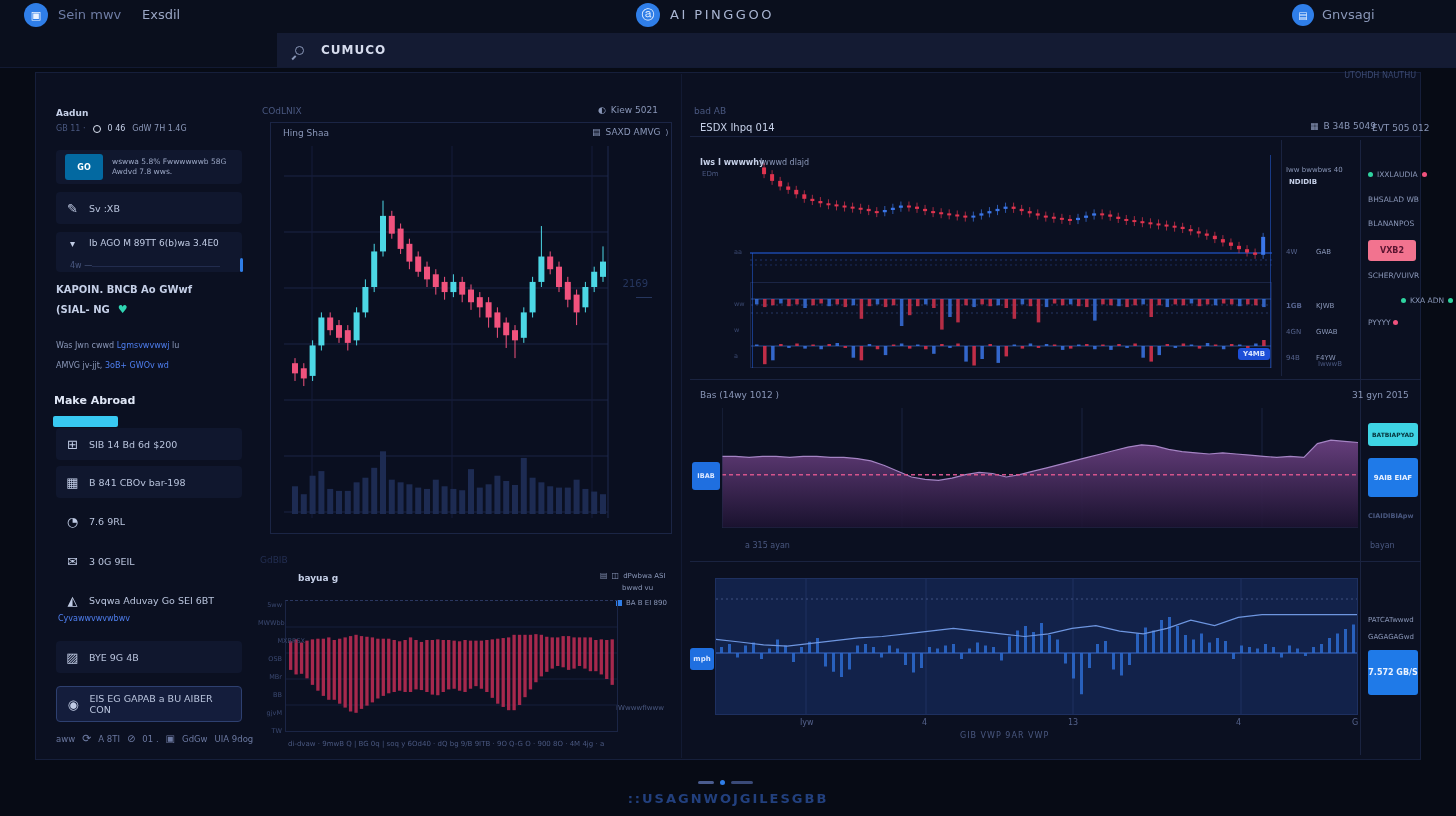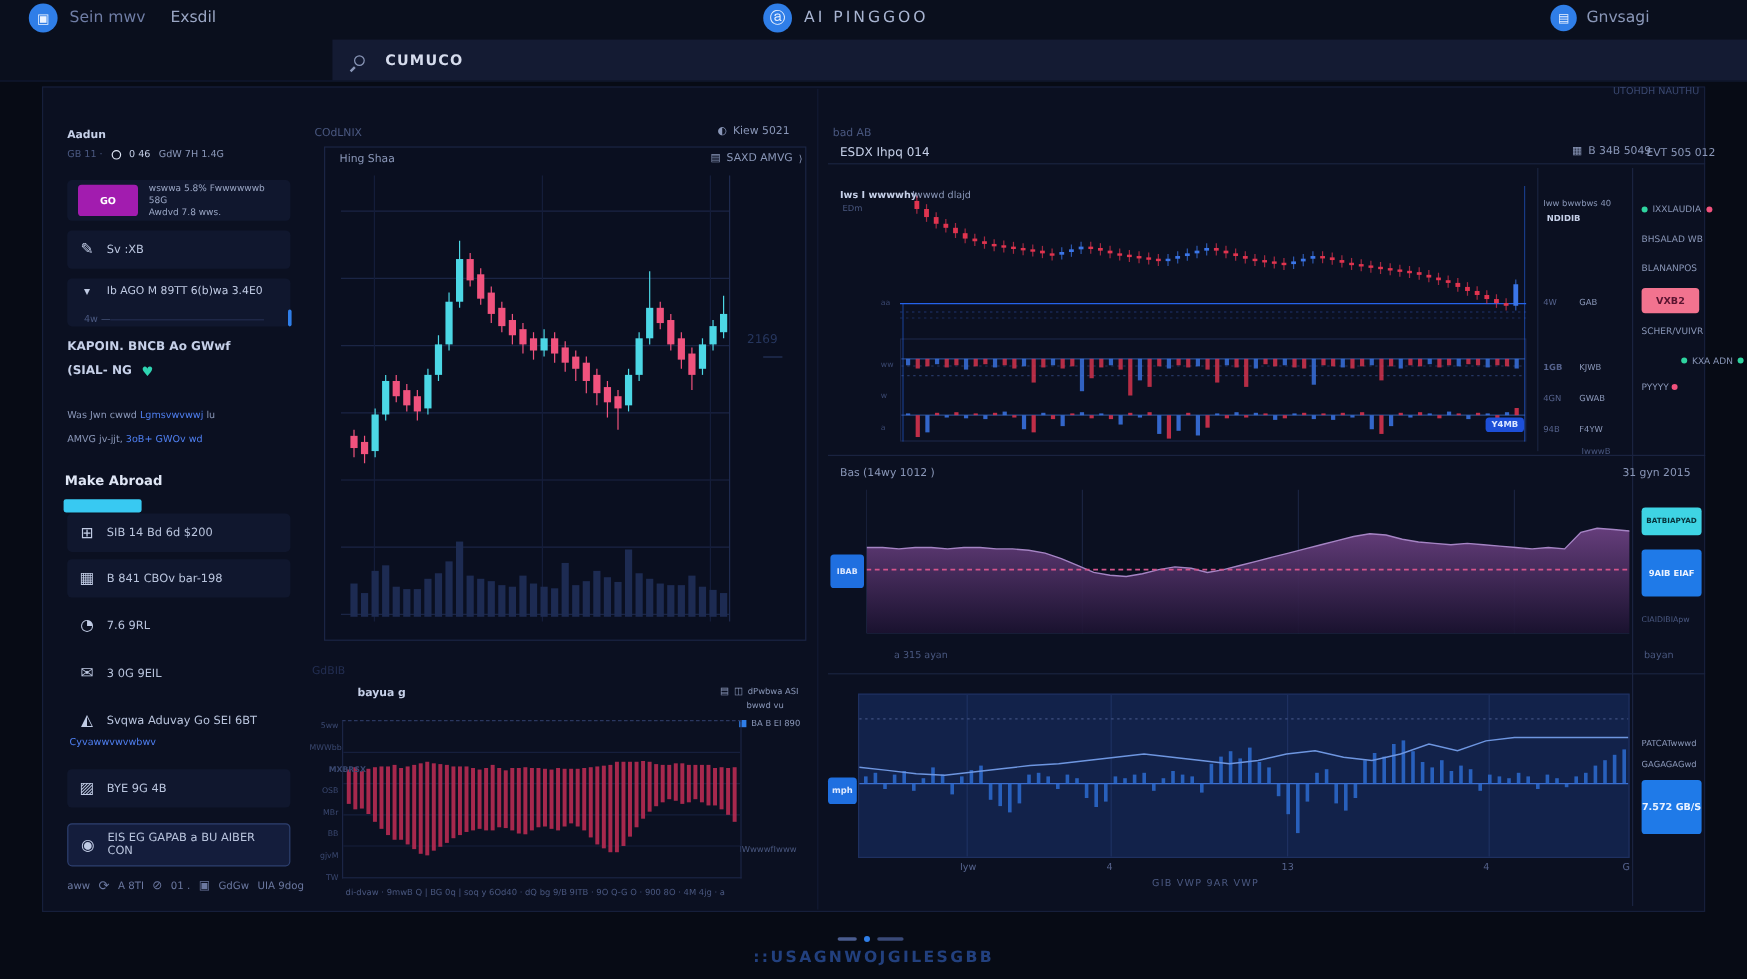--- a/index.html
+++ b/index.html
@@ -62,21 +62,21 @@
 
   <span class="abs t9 bold bright" style="left:56px;top:108px;">Aadun</span>
   <div class="abs row" style="left:56px;top:124px;gap:7px;">
     <span class="t8 dim">GB 11 ·</span>
     <span style="width:8px;height:8px;border:1.5px solid #dfe6f5;border-radius:50%;display:inline-block;"></span>
     <span class="t8 bright">0 46</span>
     <span class="t8 mid">GdW 7H 1.4G</span>
   </div>
 
   <div class="sideitem" style="top:150px;height:34px;">
-    <span class="tag" style="position:static;width:50px;height:26px;background:#a21caf;color:#fff;font-size:8px;flex:none;">GO</span>
+    <span class="tag" style="position:static;width:38px;height:26px;background:#0369a1;color:#fff;font-size:8px;flex:none;">GO</span>
     <span style="font-size:7.5px;line-height:10px;color:#9aa6c4;">
       <span>wswwa 5.8% Fwwwwwwb 58G</span><br>
       <span>Awdvd 7.8 wws.</span>
     </span>
   </div>
 
   <div class="sideitem" style="top:192px;">
     <span class="icn">✎</span>
     <span>Sv :XB</span>
   </div>
@@ -358,21 +358,21 @@
       <rect x="297.3" y="36.4" width="3.3" height="31.200000000000003" fill="#c22d55" opacity="0.85"></rect>
       <rect x="302.75" y="36.4" width="3.3" height="33.800000000000004" fill="#c22d55" opacity="0.85"></rect>
       <rect x="308.2" y="39" width="3.3" height="31.200000000000003" fill="#c22d55" opacity="0.85"></rect>
       <rect x="313.65000000000003" y="38.35" width="3.3" height="35.1" fill="#c22d55" opacity="0.85"></rect>
       <rect x="319.1" y="39" width="3.3" height="39" fill="#c22d55" opacity="0.85"></rect>
       <rect x="324.55" y="38.35" width="3.3" height="45.5" fill="#c22d55" opacity="0.85"></rect>
     </svg>
   <div id="red-ylabels">
       <span class="abs" style="left:258px;top:601px;width:24px;text-align:right;font-size:6.5px;color:#3a4870;">5ww</span>
       <span class="abs" style="left:258px;top:619px;width:24px;text-align:right;font-size:6.5px;color:#3a4870;">MWWbb</span>
-      <span class="abs" style="left:258px;top:637px;width:47px;text-align:right;font-size:6.5px;color:#3a4870;font-weight:bold;">MXBRSX</span>
+      <span class="abs" style="left:258px;top:637px;width:47px;text-align:right;font-size:6.5px;color:#3a4870;">MXBRSX</span>
       <span class="abs" style="left:258px;top:655px;width:24px;text-align:right;font-size:6.5px;color:#3a4870;">OSB</span>
       <span class="abs" style="left:258px;top:673px;width:24px;text-align:right;font-size:6.5px;color:#3a4870;">MBr</span>
       <span class="abs" style="left:258px;top:691px;width:24px;text-align:right;font-size:6.5px;color:#3a4870;">BB</span>
       <span class="abs" style="left:258px;top:709px;width:24px;text-align:right;font-size:6.5px;color:#3a4870;">gjvM</span>
       <span class="abs" style="left:258px;top:727px;width:24px;text-align:right;font-size:6.5px;color:#3a4870;">TW</span>
     </div>
   <span class="abs t7 dim" style="left:288px;top:740px;width:352px;white-space:nowrap;overflow:hidden;">di-dvaw · 9mwB Q | BG 0q | soq y 6Od40 · dQ bg 9/B 9ITB · 9O Q-G O · 900 8O · 4M 4jg · a</span>
 
   <span class="abs t9 dim" style="left:694px;top:106px;">bad AB</span>
   <span class="abs t10 bright" style="left:700px;top:122px;">ESDX Ihpq 014</span>
@@ -666,21 +666,21 @@
   <div id="tr-right-axis">
       <span class="abs" style="left:1286px;top:248px;font-size:7px;color:#55628c;">4W</span>
       <span class="abs" style="left:1316px;top:248px;font-size:7px;color:#8a97b8;">GAB</span>
       <span class="abs" style="left:1286px;top:302px;font-size:7px;color:#55628c;font-weight:bold;">1GB</span>
       <span class="abs" style="left:1316px;top:302px;font-size:7px;color:#8a97b8;">KJWB</span>
       <span class="abs" style="left:1286px;top:328px;font-size:7px;color:#55628c;">4GN</span>
       <span class="abs" style="left:1316px;top:328px;font-size:7px;color:#8a97b8;">GWAB</span>
       <span class="abs" style="left:1286px;top:354px;font-size:7px;color:#55628c;">94B</span>
       <span class="abs" style="left:1316px;top:354px;font-size:7px;color:#8a97b8;">F4YW</span>
     </div>
-  <span class="abs t7 dim" style="left:1318px;top:372px;">IwwwB</span>
+  <span class="abs t7 dim" style="left:1318px;top:360px;">IwwwB</span>
 
   <div class="abs row" style="left:1368px;top:170px;gap:4px;">
     <span class="dot dotg"></span>
     <span style="font-size:7.5px;color:#8a97b8;">IXXLAUDIA</span>
     <span class="dot dotr"></span>
   </div>
   <span class="abs" style="left:1368px;top:195px;font-size:7.5px;color:#8a97b8;">BHSALAD WB</span>
   <span class="abs" style="left:1368px;top:219px;font-size:7.5px;color:#8a97b8;">BLANANPOS</span>
   <div class="tag" style="left:1368px;top:240px;width:48px;height:21px;background:#f2738f;color:#5a1430;font-size:8px;">VXB2</div>
   <span class="abs" style="left:1368px;top:271px;font-size:7.5px;color:#8a97b8;">SCHER/VUIVR</span>
@@ -708,21 +708,21 @@
       <line x1="540" y1="0" x2="540" y2="120" stroke="#1a2340"></line>
       <path d="M0.0 48.3 L13.5 48.3 L27.1 49.4 L40.6 48.3 L54.1 48.3 L67.7 49.4 L81.2 48.3 L94.7 48.3 L108.3 49.4 L121.8 49.4 L135.3 50.6 L148.9 52.9 L162.4 57.5 L175.9 63.2 L189.4 69.0 L203.0 71.3 L216.5 72.4 L230.0 70.1 L243.6 66.7 L257.1 64.4 L270.6 65.5 L284.2 69.0 L297.7 66.7 L311.2 63.2 L324.8 59.8 L338.3 56.3 L351.8 52.9 L365.4 49.4 L378.9 46.0 L392.4 42.5 L406.0 39.1 L419.5 36.8 L433.0 37.9 L446.6 41.4 L460.1 43.7 L473.6 44.8 L487.1 46.0 L500.7 44.8 L514.2 46.0 L527.7 47.1 L541.3 48.3 L554.8 49.4 L568.3 48.3 L581.9 49.4 L595.4 35.6 L608.9 32.2 L622.5 33.3 L636.0 34.5 L636 120 L0 120 Z" fill="url(#pgrad)"></path>
       <path d="M0.0 48.3 L13.5 48.3 L27.1 49.4 L40.6 48.3 L54.1 48.3 L67.7 49.4 L81.2 48.3 L94.7 48.3 L108.3 49.4 L121.8 49.4 L135.3 50.6 L148.9 52.9 L162.4 57.5 L175.9 63.2 L189.4 69.0 L203.0 71.3 L216.5 72.4 L230.0 70.1 L243.6 66.7 L257.1 64.4 L270.6 65.5 L284.2 69.0 L297.7 66.7 L311.2 63.2 L324.8 59.8 L338.3 56.3 L351.8 52.9 L365.4 49.4 L378.9 46.0 L392.4 42.5 L406.0 39.1 L419.5 36.8 L433.0 37.9 L446.6 41.4 L460.1 43.7 L473.6 44.8 L487.1 46.0 L500.7 44.8 L514.2 46.0 L527.7 47.1 L541.3 48.3 L554.8 49.4 L568.3 48.3 L581.9 49.4 L595.4 35.6 L608.9 32.2 L622.5 33.3 L636.0 34.5" fill="none" stroke="#a584c4" stroke-width="1.2"></path>
       <line x1="0" y1="66.69999999999999" x2="636" y2="66.69999999999999" stroke="#d4548c" stroke-width="1.4" stroke-dasharray="4 3"></line>
       <line x1="0" y1="0" x2="0" y2="120" stroke="#202a4a"></line>
       <line x1="0" y1="120" x2="636" y2="120" stroke="#202a4a"></line>
     </svg>
   <div class="tag" style="left:692px;top:462px;width:28px;height:28px;background:#1f6fe0;color:#dce8ff;font-size:6.5px;">IBAB</div>
   <div class="tag" style="left:1368px;top:423px;width:50px;height:23px;background:#3ed4e4;color:#06323a;font-size:6px;">BATBIAPYAD</div>
   <div class="tag" style="left:1368px;top:458px;width:50px;height:39px;background:#1f7ae8;color:#eaf2ff;font-size:7px;">9AIB EIAF</div>
-  <span class="abs" style="left:1368px;top:512px;font-size:6.5px;color:#4a5880;">CIAIDIBIApw</span>
+  <span class="abs" style="left:1368px;top:512px;font-size:6.5px;color:#4a5880;font-weight:bold;">CIAIDIBIApw</span>
   <span class="abs t8 dim" style="left:745px;top:541px;">a 315 ayan</span>
   <span class="abs t8 dim" style="left:1370px;top:541px;">bayan</span>
 
   <div class="abs" style="left:715px;top:578px;width:643px;height:137px;background:#12224a;border:1px solid #1e3060;"></div>
   <svg id="blue-svg" class="abs" style="left:716px;top:579px;" width="641" height="135">
       <line x1="90" y1="0" x2="90" y2="135" stroke="#1e3060"></line>
       <line x1="210" y1="0" x2="210" y2="135" stroke="#1e3060"></line>
       <line x1="357" y1="0" x2="357" y2="135" stroke="#1e3060"></line>
       <line x1="525" y1="0" x2="525" y2="135" stroke="#1e3060"></line>
       <line x1="0" y1="20" x2="641" y2="20" stroke="#4a5c8f" stroke-dasharray="2 3" opacity="0.8"></line>

